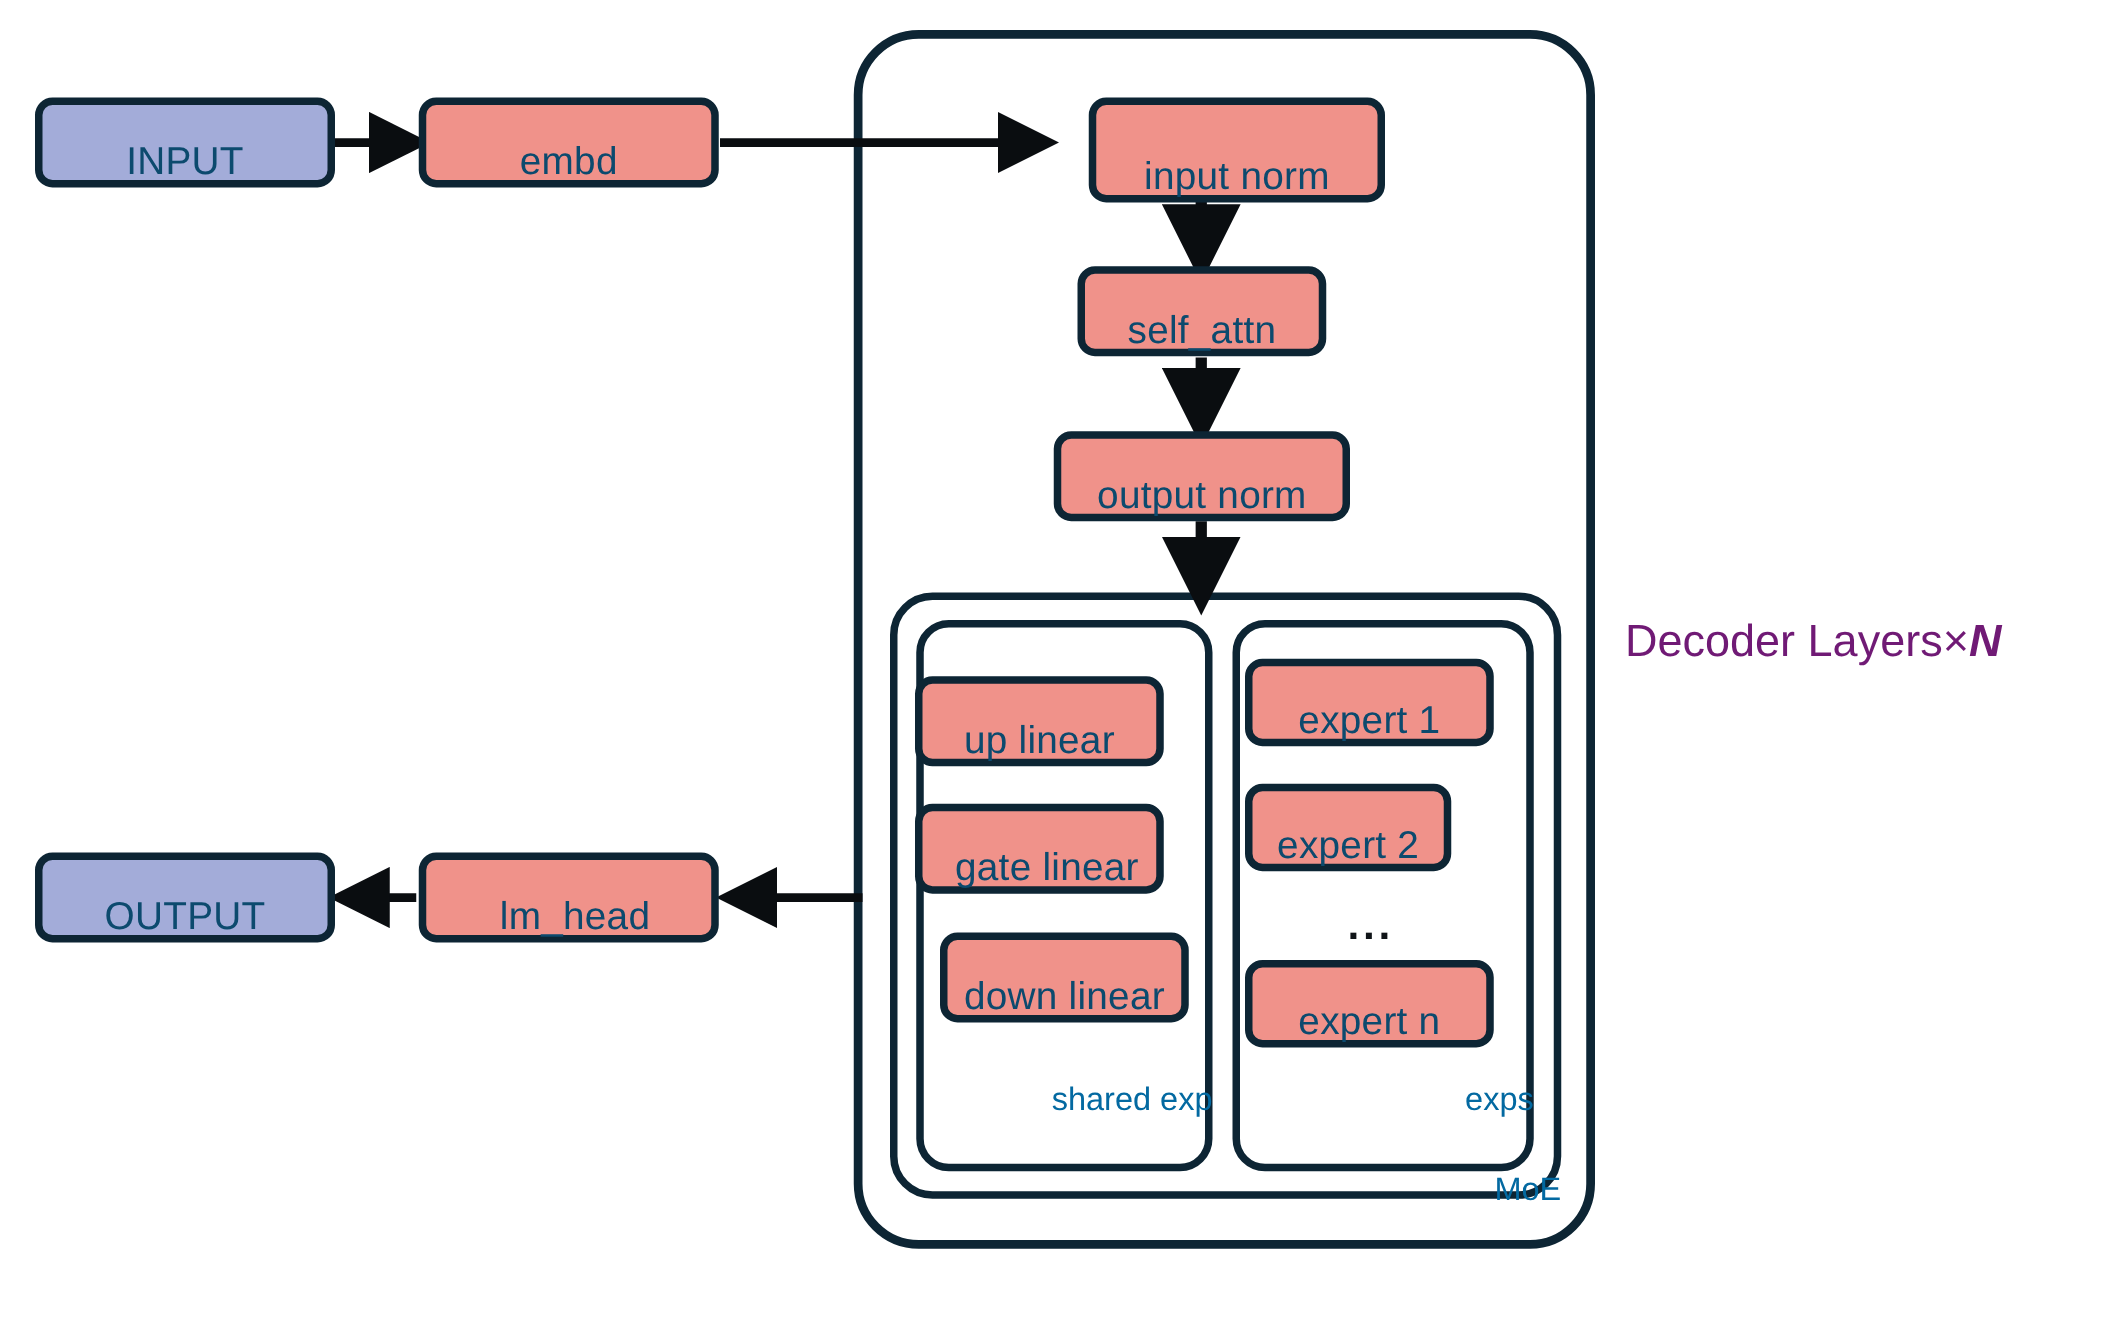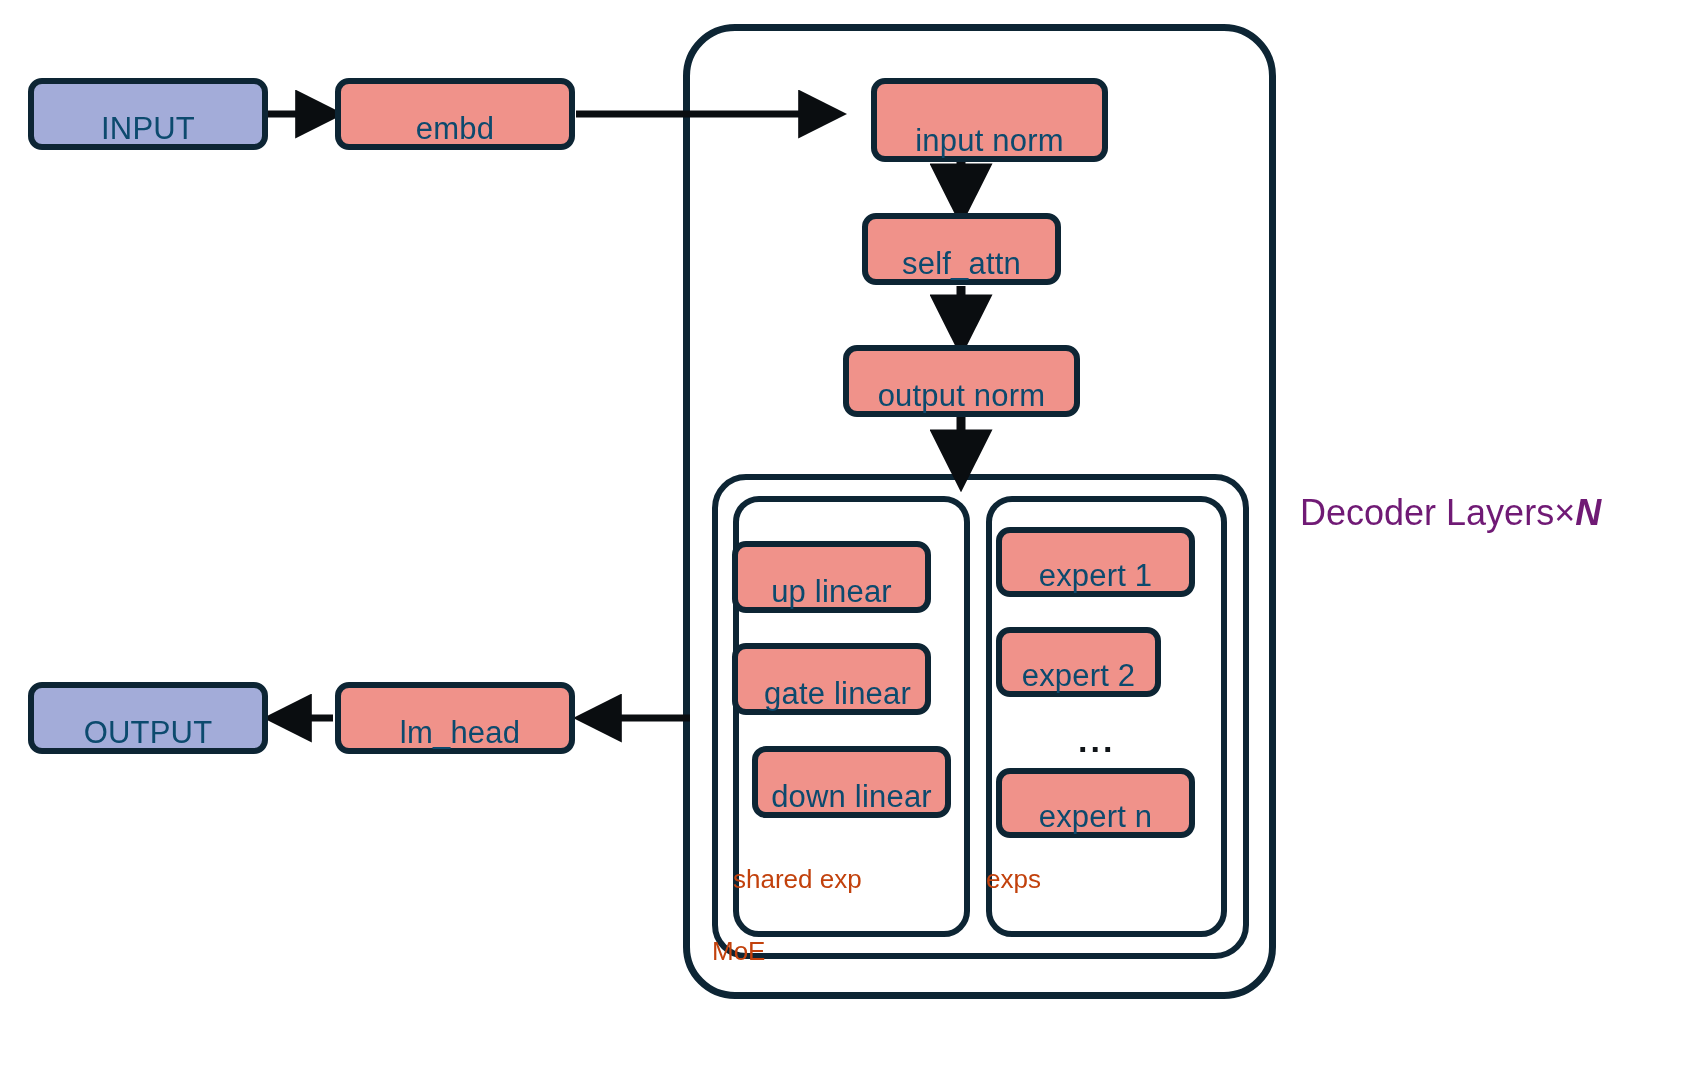--- a/index.html
+++ b/index.html
@@ -51,25 +51,25 @@
   }
   #moe-container {
     border-radius: 34px;
   }
   .expert-group {
     border-radius: 26px;
   }
   
   .caption {
     position: absolute;
-    color: #c2410c;
+    color: #0369a1;
     font-size: 26px;
     line-height: 1;
     white-space: nowrap;
-    text-align: left;
+    text-align: right;
   }
   
   #decoder-annotation {
     position: absolute;
     color: #701a75;
     font-size: 36px;
     line-height: 1;
     white-space: nowrap;
   }
   #decoder-annotation .mult-n {

